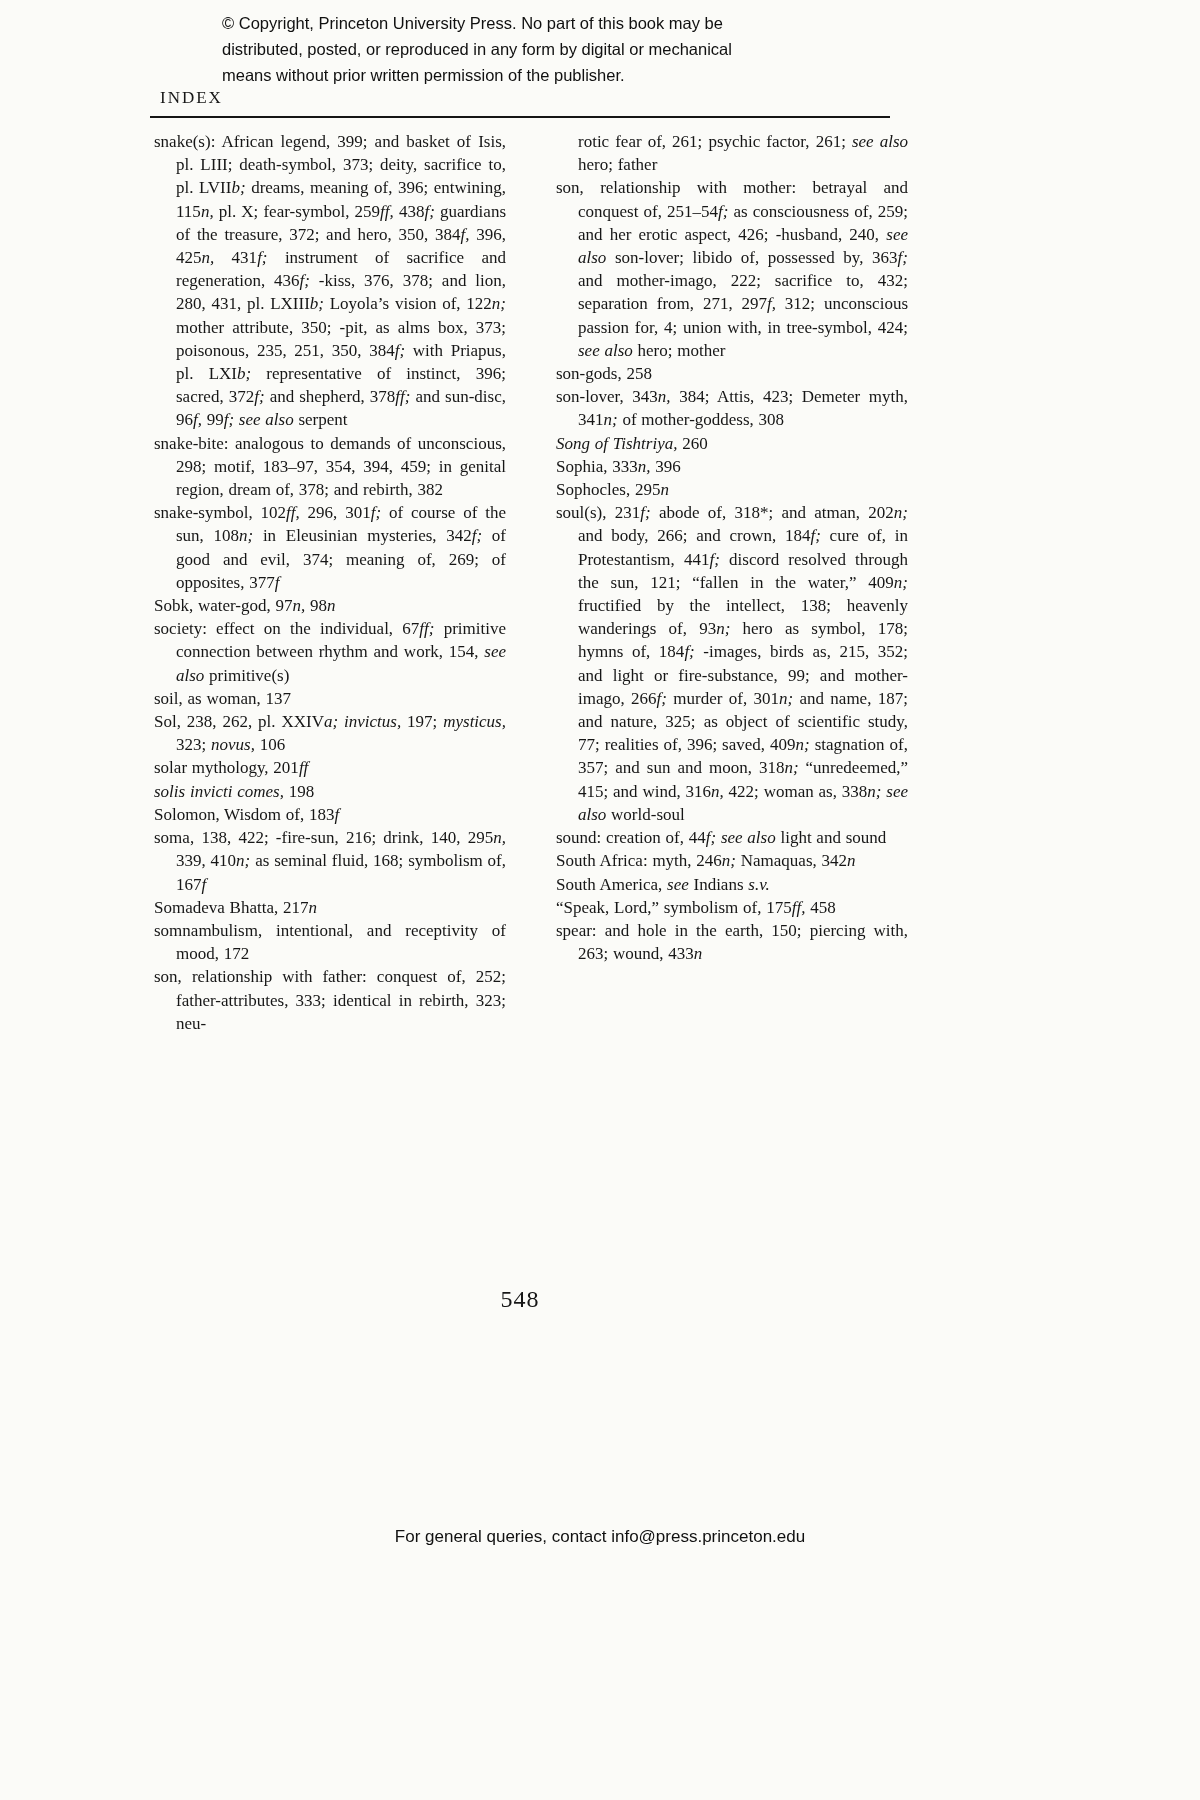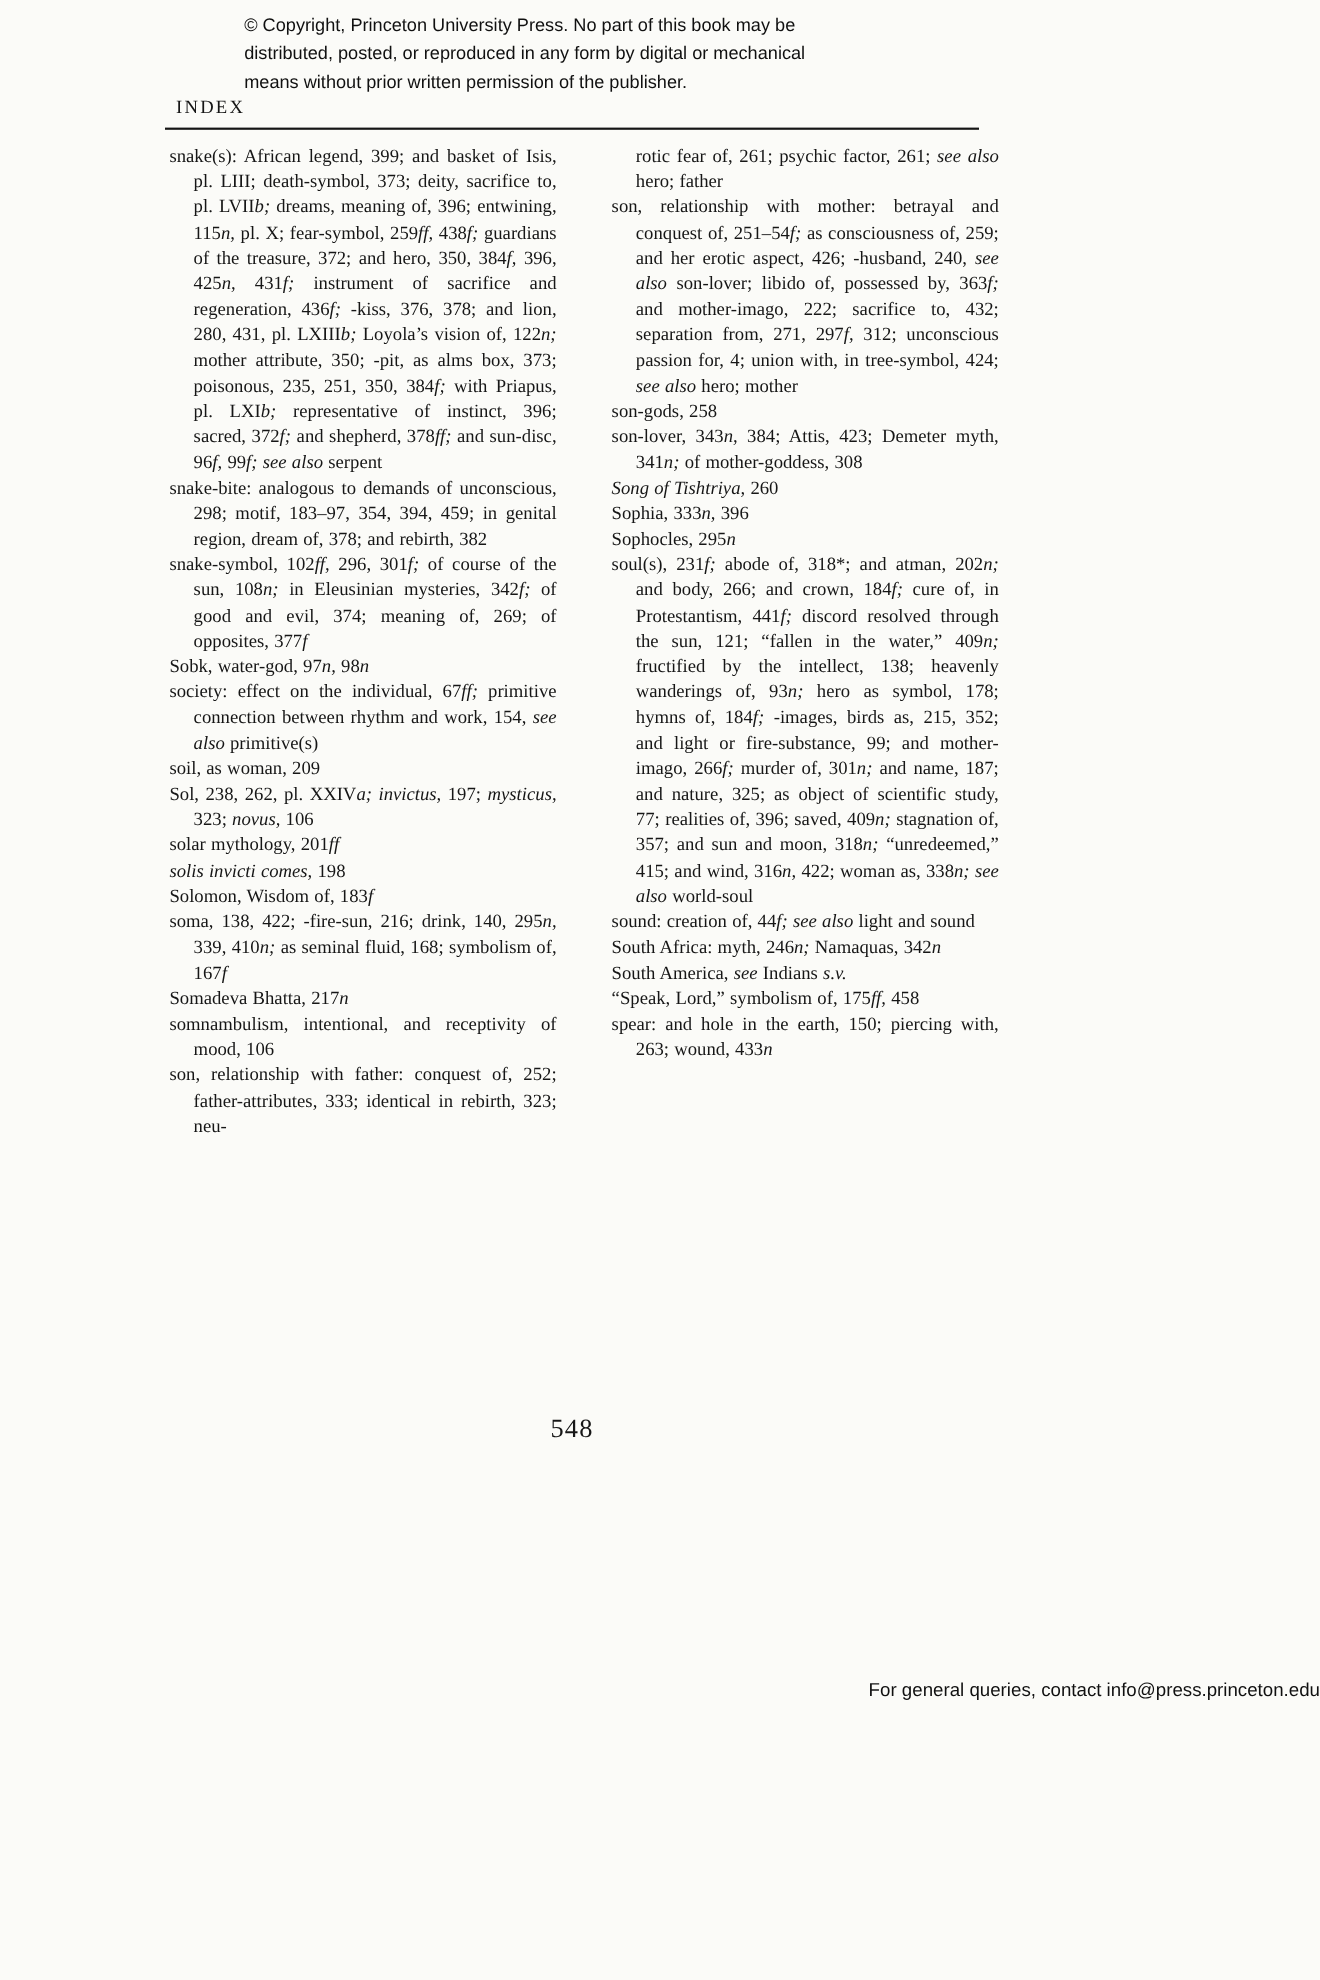--- a/index.html
+++ b/index.html
@@ -78,21 +78,21 @@
     width: 740px;
     text-align: center;
     font-size: 24px;
     letter-spacing: 1px;
   }
   .footer {
     position: absolute;
     left: 0;
     top: 1527px;
     width: 1200px;
-    text-align: right;
+    text-align: center;
     font-family: "Liberation Sans", sans-serif;
     font-size: 17px;
     color: #101010;
   }
 </style>
 </head>
 <body>
 
 <div class="page">
 
@@ -106,28 +106,28 @@
 
   <div class="rule"></div>
 
   <div class="columns">
     <div class="col">
         <p class="entry">snake(s): African legend, 399; and basket of Isis, pl. LIII; death-symbol, 373; deity, sacrifice to, pl. LVII<i>b;</i> dreams, meaning of, 396; entwining, 115<i>n,</i> pl. X; fear-symbol, 259<i>ff,</i> 438<i>f;</i> guardians of the treasure, 372; and hero, 350, 384<i>f,</i> 396, 425<i>n,</i> 431<i>f;</i> instrument of sacrifice and regeneration, 436<i>f;</i> -kiss, 376, 378; and lion, 280, 431, pl. LXIII<i>b;</i> Loyola’s vision of, 122<i>n;</i> mother attribute, 350; -pit, as alms box, 373; poisonous, 235, 251, 350, 384<i>f;</i> with Priapus, pl. LXI<i>b;</i> representative of instinct, 396; sacred, 372<i>f;</i> and shepherd, 378<i>ff;</i> and sun-disc, 96<i>f,</i> 99<i>f; see also</i> serpent</p>
         <p class="entry">snake-bite: analogous to demands of unconscious, 298; motif, 183–97, 354, 394, 459; in genital region, dream of, 378; and rebirth, 382</p>
         <p class="entry">snake-symbol, 102<i>ff,</i> 296, 301<i>f;</i> of course of the sun, 108<i>n;</i> in Eleusinian mysteries, 342<i>f;</i> of good and evil, 374; meaning of, 269; of opposites, 377<i>f</i></p>
         <p class="entry">Sobk, water-god, 97<i>n,</i> 98<i>n</i></p>
         <p class="entry">society: effect on the individual, 67<i>ff;</i> primitive connection between rhythm and work, 154, <i>see also</i> primitive(s)</p>
-        <p class="entry">soil, as woman, 209</p>
+        <p class="entry">soil, as woman, 137</p>
         <p class="entry">Sol, 238, 262, pl. XXIV<i>a; invictus,</i> 197; <i>mysticus,</i> 323; <i>novus,</i> 106</p>
         <p class="entry">solar mythology, 201<i>ff</i></p>
         <p class="entry"><i>solis invicti comes,</i> 198</p>
         <p class="entry">Solomon, Wisdom of, 183<i>f</i></p>
         <p class="entry">soma, 138, 422; -fire-sun, 216; drink, 140, 295<i>n,</i> 339, 410<i>n;</i> as seminal fluid, 168; symbolism of, 167<i>f</i></p>
         <p class="entry">Somadeva Bhatta, 217<i>n</i></p>
-        <p class="entry">somnambulism, intentional, and receptivity of mood, 106</p>
+        <p class="entry">somnambulism, intentional, and receptivity of mood, 172</p>
         <p class="entry">son, relationship with father: conquest of, 252; father-attributes, 333; identical in rebirth, 323; neu-</p>
       </div>
     <div class="col">
         <p class="entry cont">rotic fear of, 261; psychic factor, 261; <i>see also</i> hero; father</p>
         <p class="entry">son, relationship with mother: betrayal and conquest of, 251–54<i>f;</i> as consciousness of, 259; and her erotic aspect, 426; -husband, 240, <i>see also</i> son-lover; libido of, possessed by, 363<i>f;</i> and mother-imago, 222; sacrifice to, 432; separation from, 271, 297<i>f,</i> 312; unconscious passion for, 4; union with, in tree-symbol, 424; <i>see also</i> hero; mother</p>
         <p class="entry">son-gods, 258</p>
         <p class="entry">son-lover, 343<i>n,</i> 384; Attis, 423; Demeter myth, 341<i>n;</i> of mother-goddess, 308</p>
         <p class="entry"><i>Song of Tishtriya,</i> 260</p>
         <p class="entry">Sophia, 333<i>n,</i> 396</p>
         <p class="entry">Sophocles, 295<i>n</i></p>

